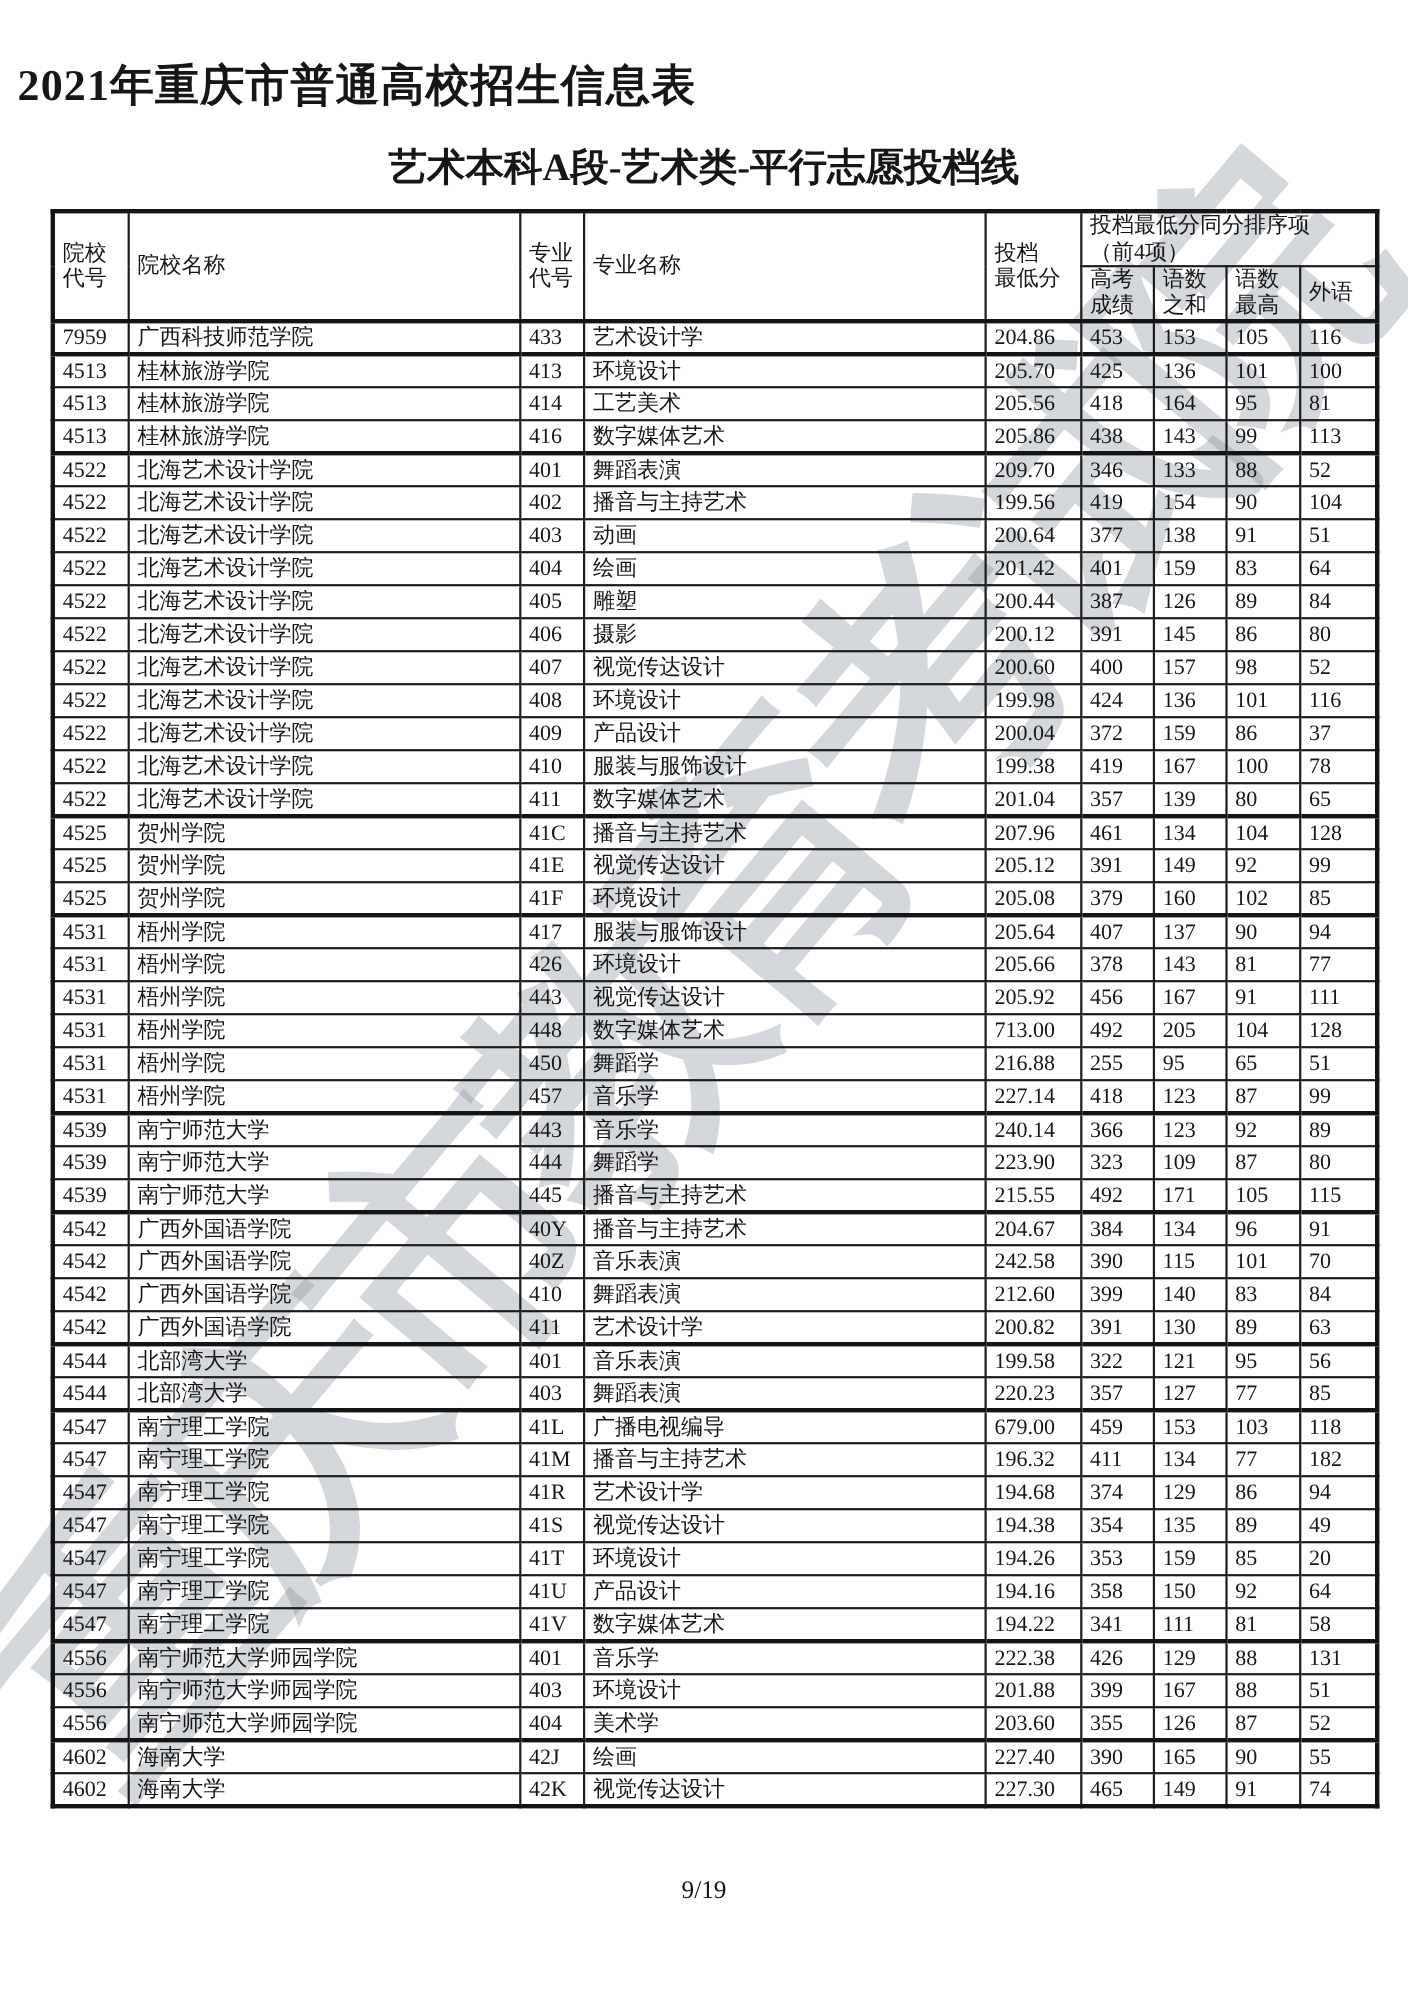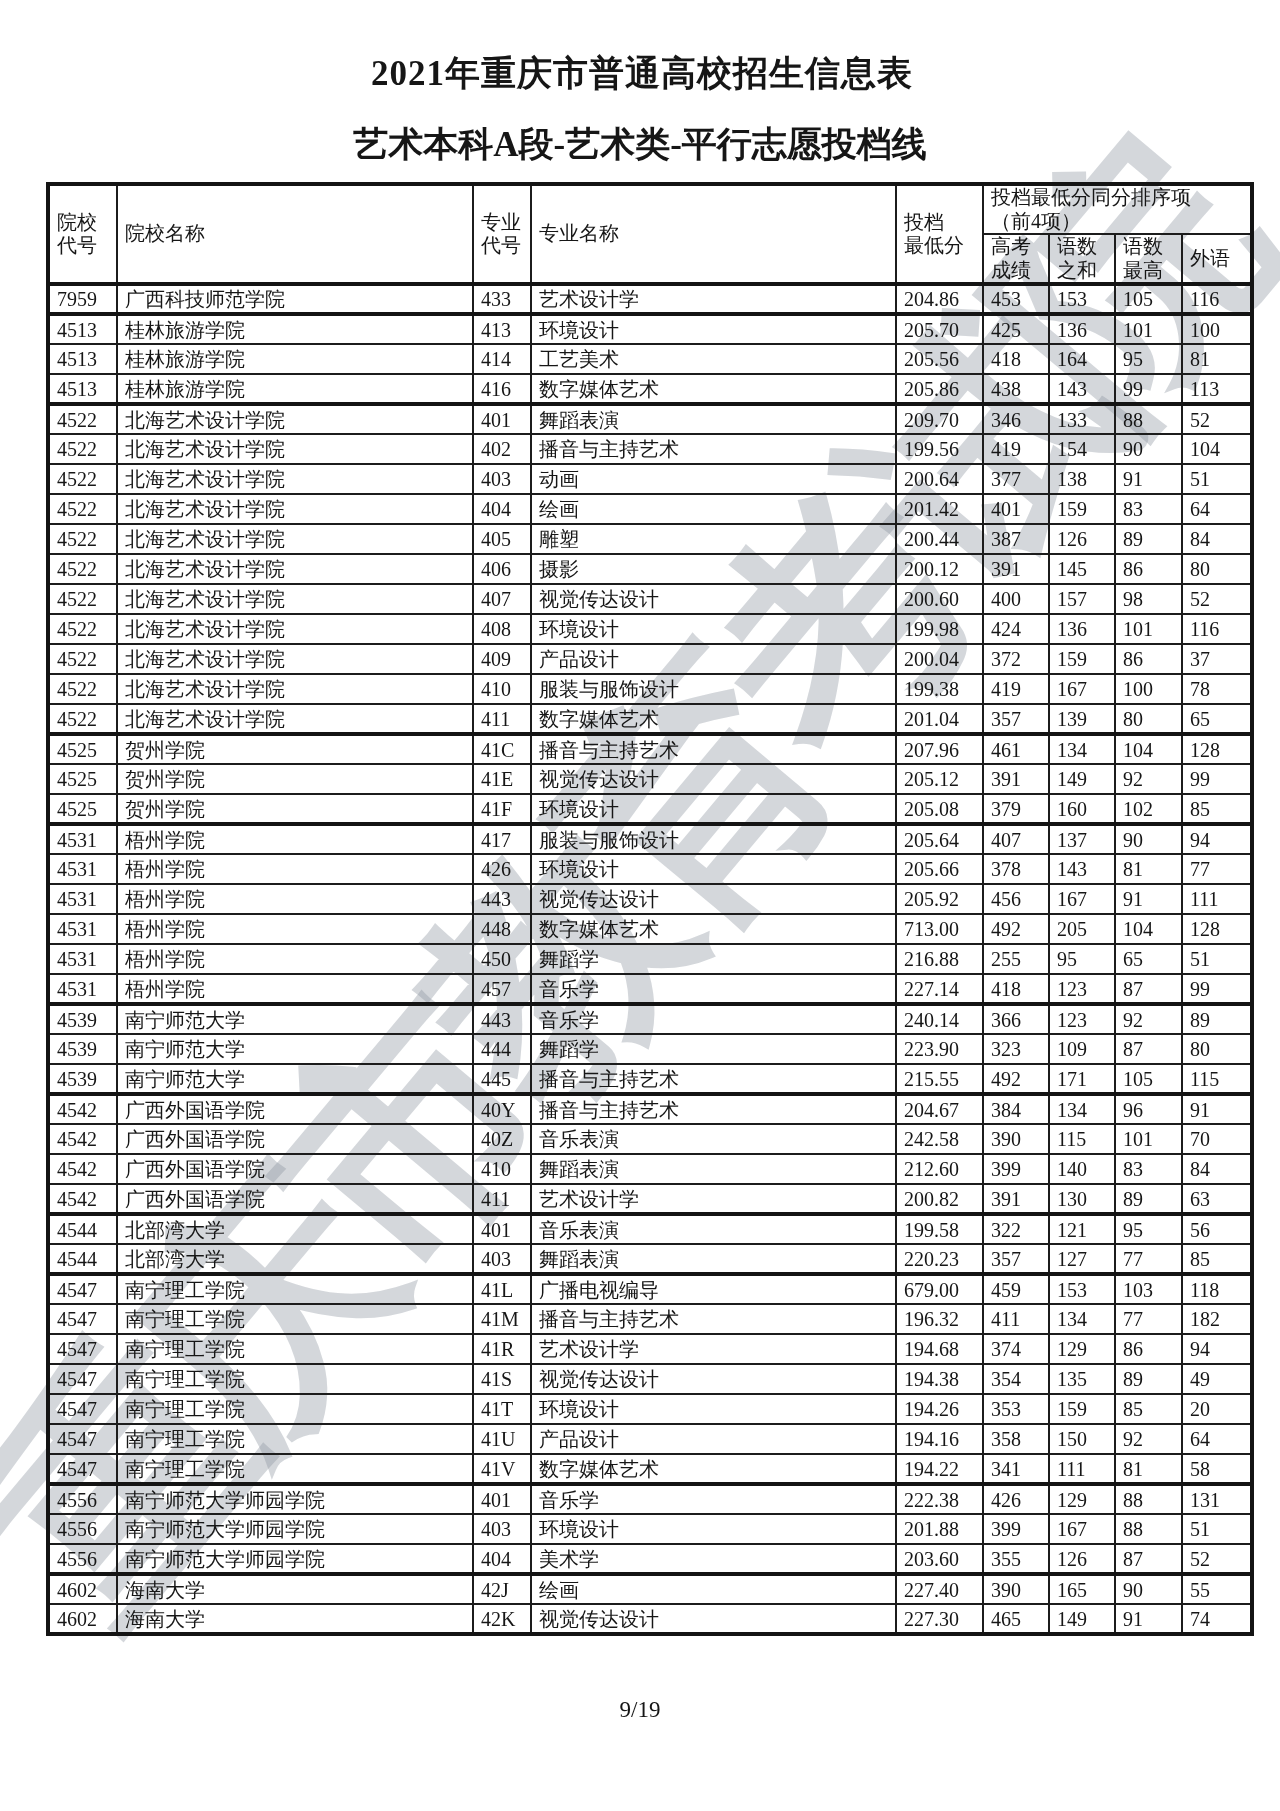--- a/index.html
+++ b/index.html
@@ -29,23 +29,22 @@
     letter-spacing: -26px;
     white-space: nowrap;
     color: rgba(143, 149, 160, 0.38);
     z-index: 0;
     pointer-events: none;
     font-family: "Liberation Sans", "DejaVu Sans", sans-serif;
   }
   .title {
     position: relative;
     z-index: 1;
-    margin: 50px 0 0 4px;
-    text-align: center;
-    font-size: 35px;
+    margin: 50px 0 0 16px;
+    font-size: 40px;
     font-weight: bold;
     letter-spacing: 1px;
   }
   .subtitle {
     position: relative;
     z-index: 1;
     margin: 24px 0 14px 0;
     text-align: center;
     font-size: 35px;
     font-weight: bold;

